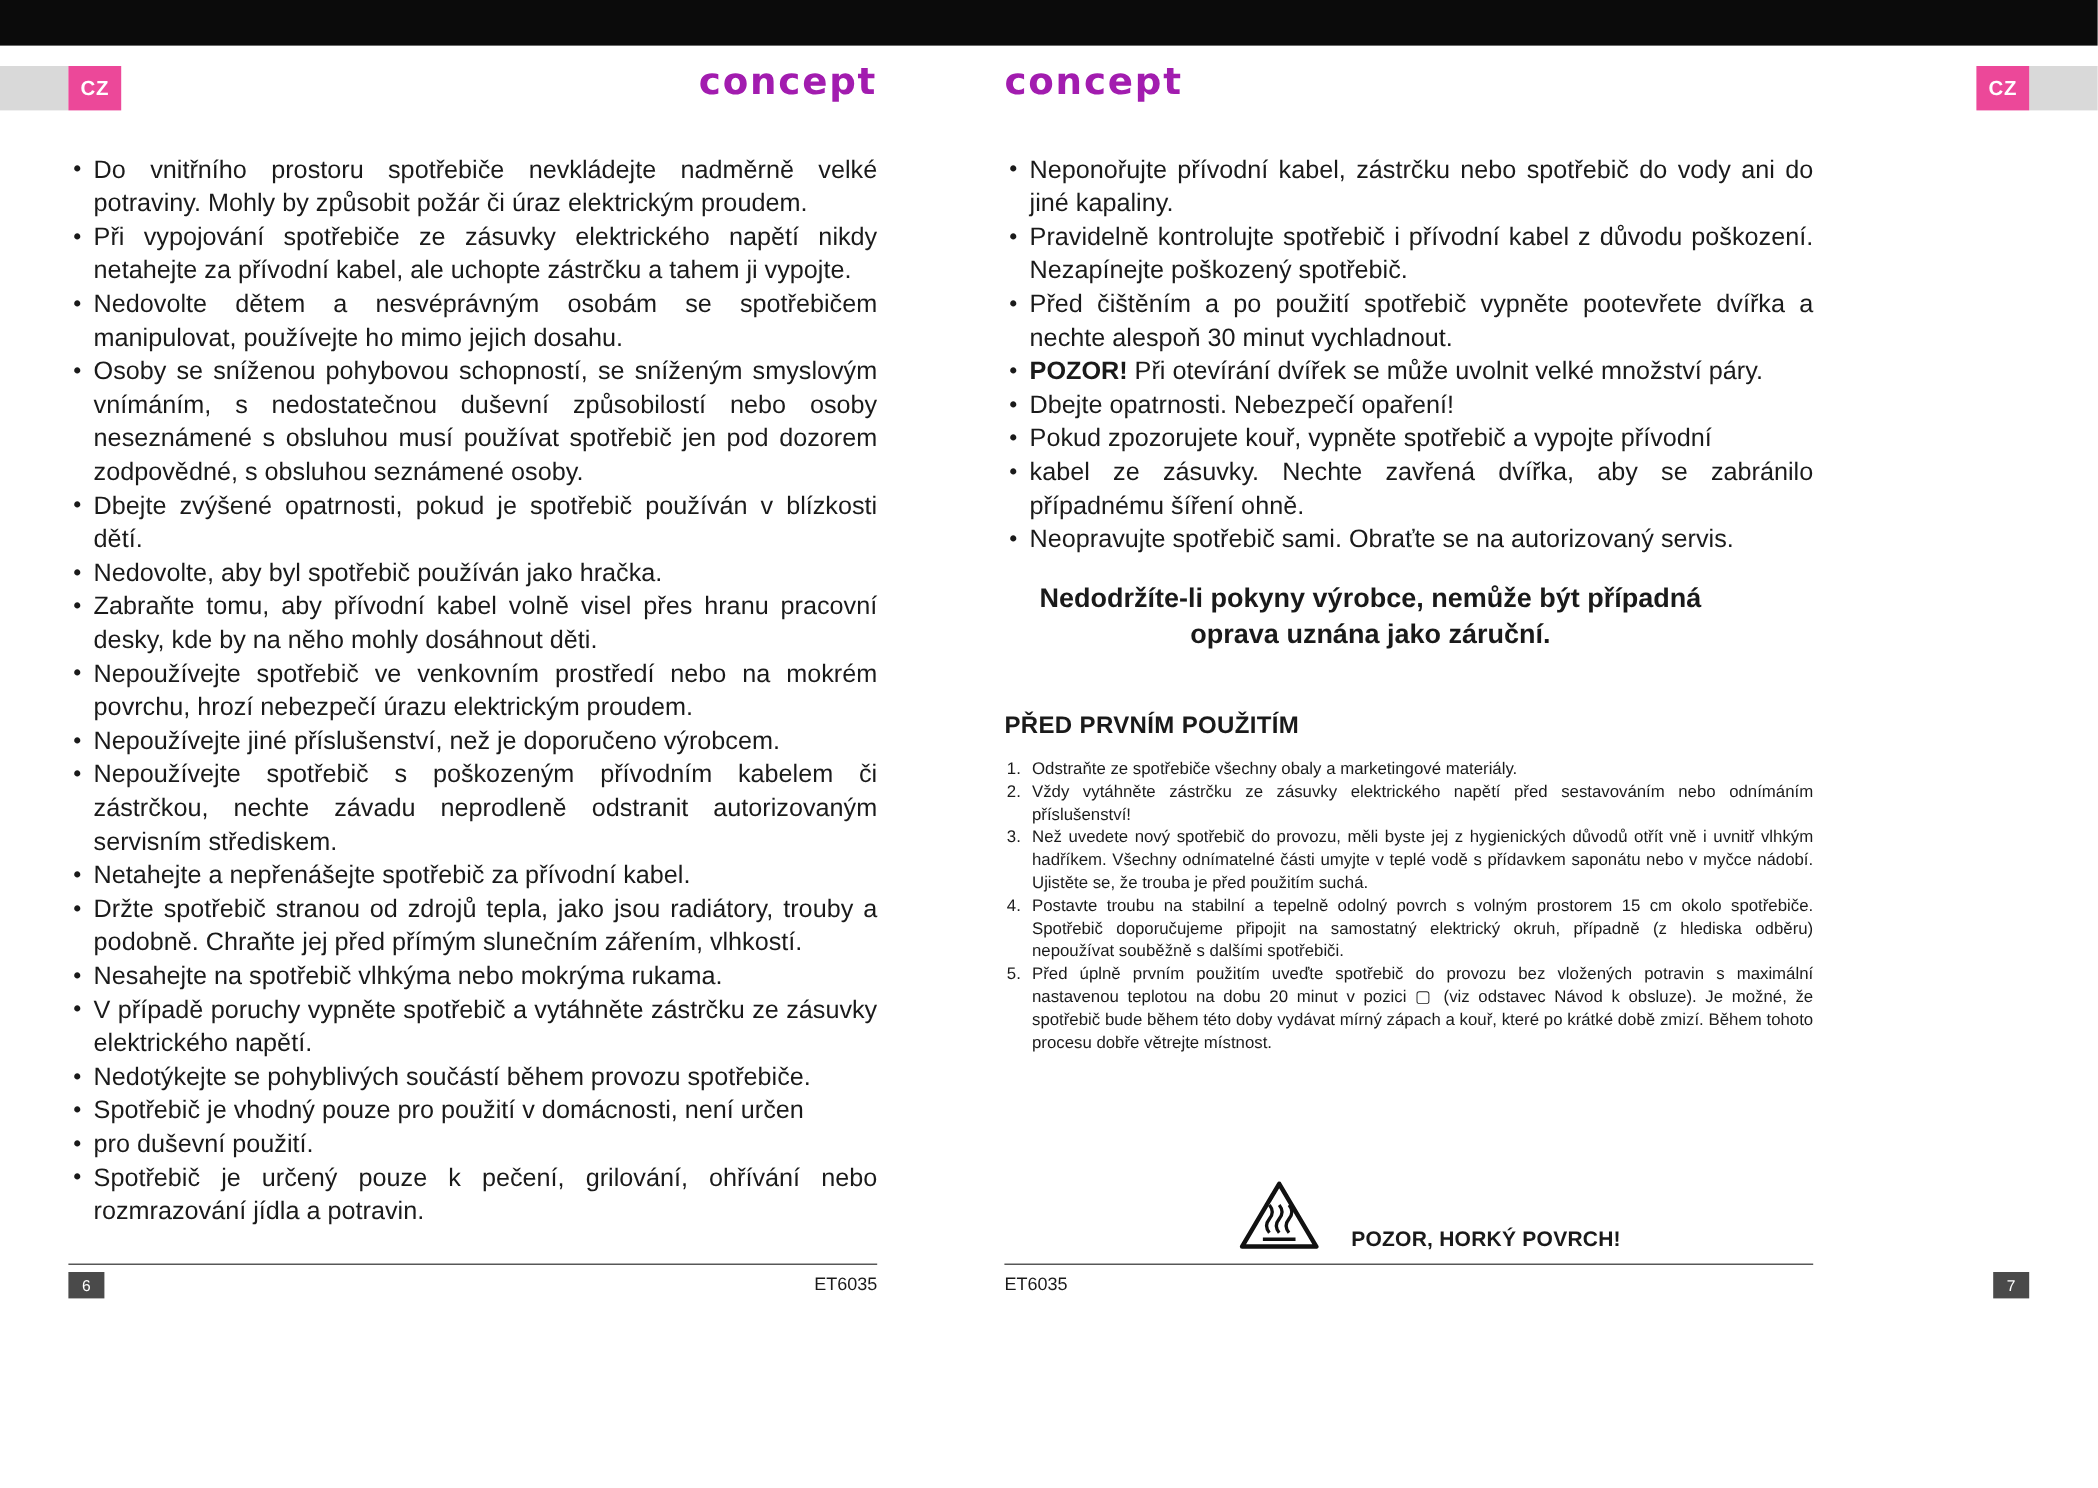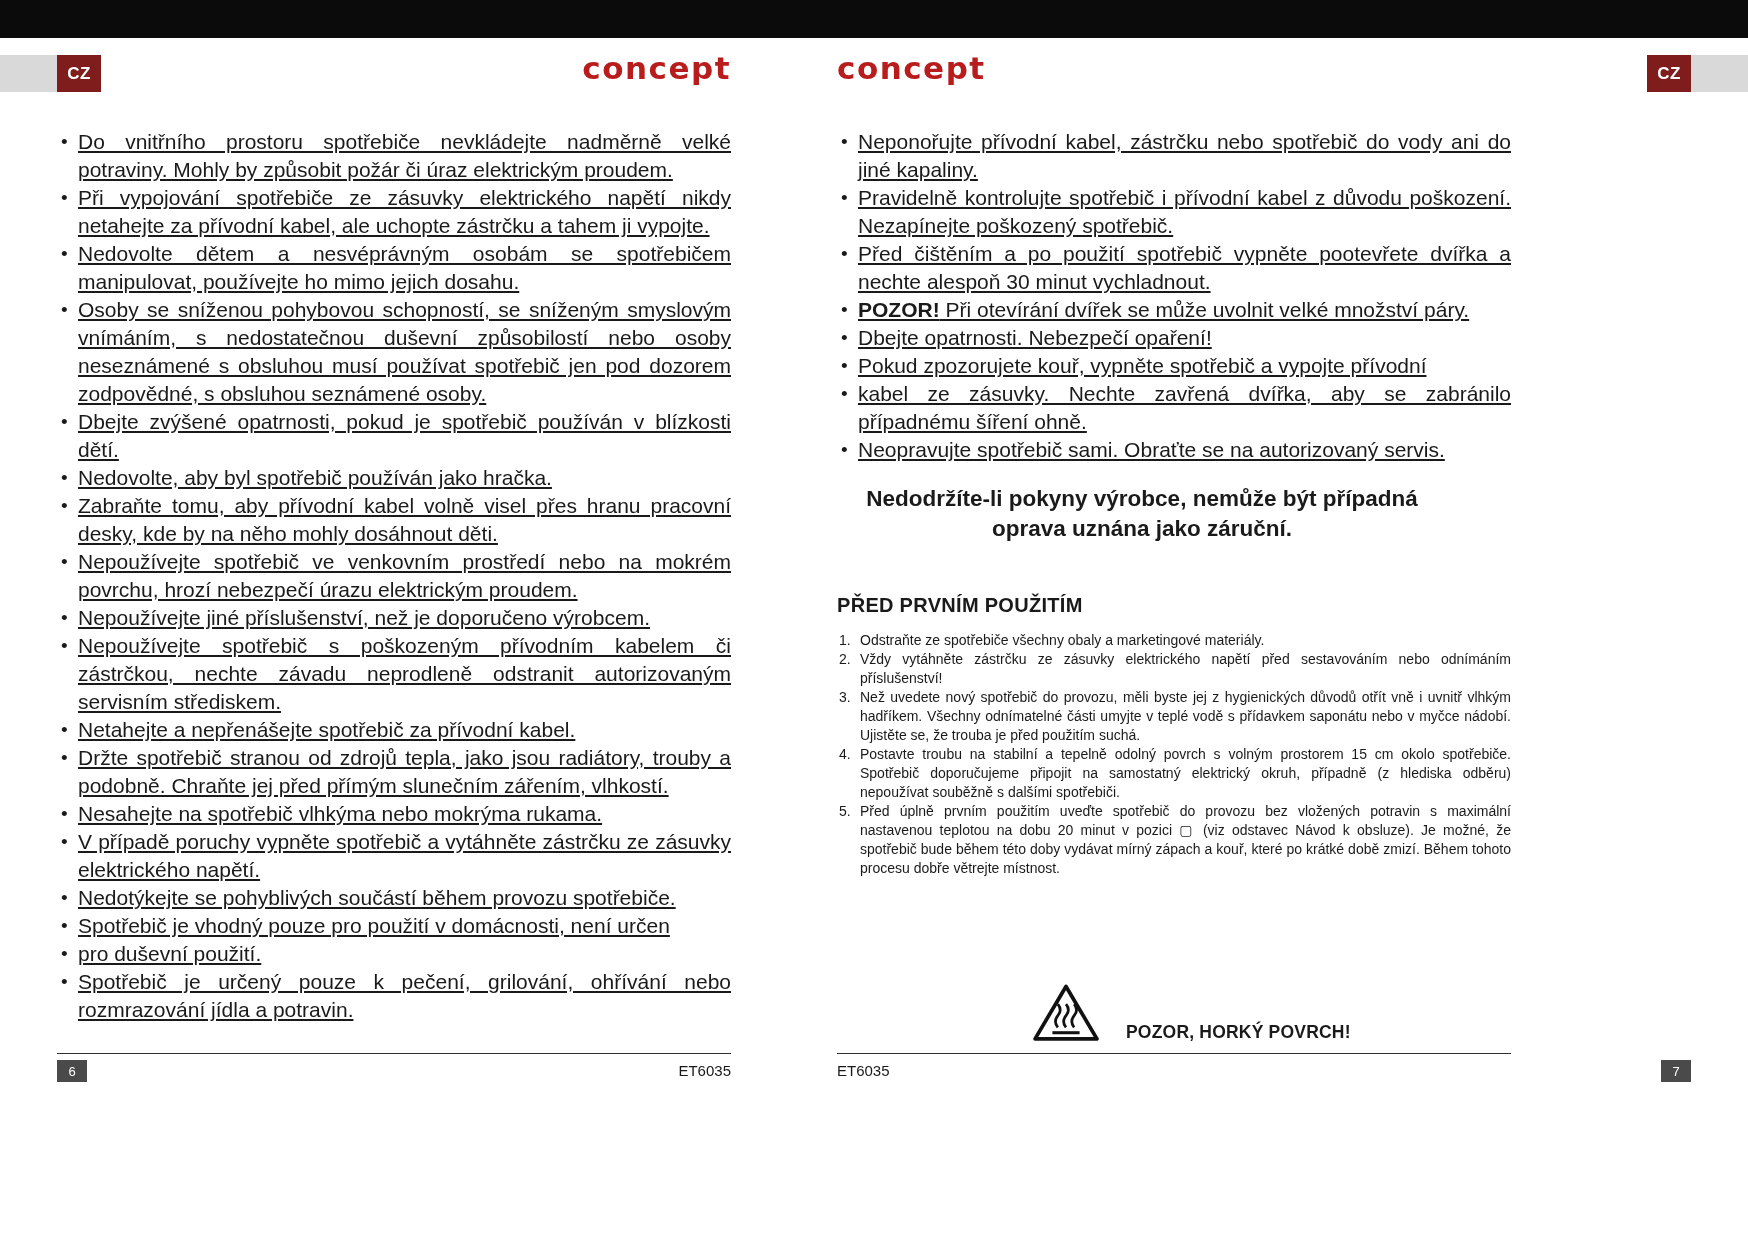--- a/index.html
+++ b/index.html
@@ -7,38 +7,38 @@
   body{
     width:1748px;height:1240px;position:relative;overflow:hidden;
     background:#ffffff;color:#1a1a1a;
     font-family:"Liberation Sans",sans-serif;
   }
   .top-bar{position:absolute;left:0;top:0;width:1748px;height:38px;background:#0b0b0b;}
   .lang-strip{position:absolute;top:55px;width:57px;height:37px;background:#d9d9d9;}
   .lang-strip.left{left:0;}
   .lang-strip.right{right:0;}
   .lang-badge{
-    position:absolute;top:55px;width:44px;height:37px;background:#7f1d1d;color:#ffffff;
+    position:absolute;top:55px;width:44px;height:37px;background:#ec4899;color:#ffffff;
     font-size:17px;font-weight:bold;display:flex;align-items:center;justify-content:center;
     letter-spacing:.5px;
   }
   .lang-badge.left{left:57px;}
   .lang-badge.right{right:57px;}
   .logo{
     position:absolute;top:50px;font-size:31px;font-weight:bold;letter-spacing:1.5px;
-    color:#b91c1c;font-family:"DejaVu Sans",sans-serif;
+    color:#a21caf;font-family:"DejaVu Sans",sans-serif;
   }
   .logo.left{left:57px;width:674px;text-align:right;}
   .logo.right{left:837px;width:674px;text-align:left;}
 
   .col{position:absolute;top:128px;width:674px;}
   .col.left{left:57px;}
   .col.right{left:837px;}
 
-  ul.bullets{margin:0;padding:0;list-style:none;font-size:21px;line-height:28px;text-align:justify;text-decoration:underline;}
+  ul.bullets{margin:0;padding:0;list-style:none;font-size:21px;line-height:28px;text-align:justify;}
   ul.bullets li{position:relative;padding-left:21px;}
   ul.bullets li::before{content:"\2022";position:absolute;left:4px;top:0;font-size:19px;}
   .b-bold{font-weight:bold;}
 
   .warranty{margin:20px 0 0 0;width:610px;font-size:22.5px;font-weight:bold;line-height:30px;text-align:center;}
 
   .section-heading{margin:50px 0 14px 0;font-size:20px;font-weight:bold;letter-spacing:.3px;}
 
   ol.steps{margin:0;padding:0;list-style:none;counter-reset:step;font-size:14px;line-height:19px;text-align:justify;}
   ol.steps li{position:relative;padding-left:23px;counter-increment:step;}

